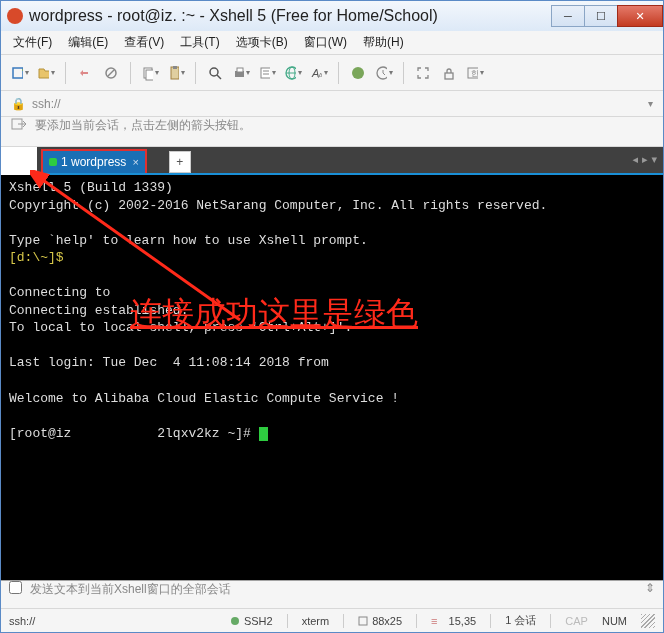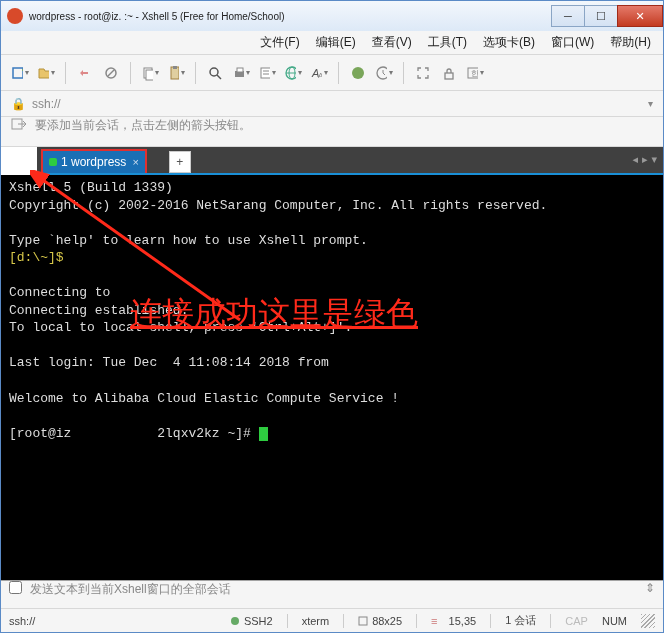--- a/index.html
+++ b/index.html
@@ -1,26 +1,26 @@
 <!DOCTYPE html>
 <html><head>
 <meta charset="utf-8">
 <style>
 * { margin: 0; padding: 0; box-sizing: border-box; }
 body { font-family: "Microsoft YaHei", Tahoma, sans-serif; font-size: 12px; background: #fff; width: 664px; height: 633px; overflow: hidden; position: relative; }
 
 .window { border: 1px solid #5a8ac6; width: 664px; height: 633px; display: flex; flex-direction: column; }
 .titlebar { background: linear-gradient(#f3f7fc, #dde9f7); height: 30px; display: flex; align-items: center; padding-left: 6px; }
 .titlebar-icon { width: 16px; height: 16px; background: #d84a2a; border-radius: 50%; margin-right: 6px; }
-.titlebar-text { flex: 1; color: #222; font-size: 10px; }
+.titlebar-text { flex: 1; color: #222; font-size: 16px; }
 .win-controls { display: flex; }
 .win-btn { width: 34px; height: 22px; display: flex; align-items: center; justify-content: center; border: 1px solid #8aa5c5; background: linear-gradient(#e8eff9,#d4e2f3); margin-left: -1px; font-size: 11px; color: #333; }
 .win-btn.close { background: linear-gradient(#e57a6a,#c33b22); color: #fff; border-color: #a02a18; width: 46px; border-top-right-radius: 0; }
 
-.menubar { background: #f5f5f5; border-bottom: 1px solid #d8d8d8; height: 24px; display: flex; align-items: center; padding: 0 6px; gap: 4px; justify-content: flex-end; }
+.menubar { background: #f5f5f5; border-bottom: 1px solid #d8d8d8; height: 24px; display: flex; align-items: center; padding: 0 6px; gap: 4px; }
 .menu-item { padding: 2px 6px; color: #222; cursor: default; }
 
 .toolbar { background: #f5f5f5; border-bottom: 1px solid #d8d8d8; height: 36px; display: flex; align-items: center; padding: 0 10px; gap: 8px; }
 .tb-btn { width: 18px; height: 18px; display: flex; align-items: center; justify-content: center; color: #555; }
 .tb-sep { width: 1px; height: 22px; background: #ccc; margin: 0 2px; }
 .tb-drop::after { content: "▾"; font-size: 8px; margin-left: 2px; color: #777; }
 
 .addrbar { background: #f5f5f5; border-bottom: 1px solid #d8d8d8; height: 26px; display: flex; align-items: center; padding: 0 10px; gap: 6px; }
 .lock { color: #888; font-size: 12px; }
 .addr-text { flex: 1; color: #888; }

